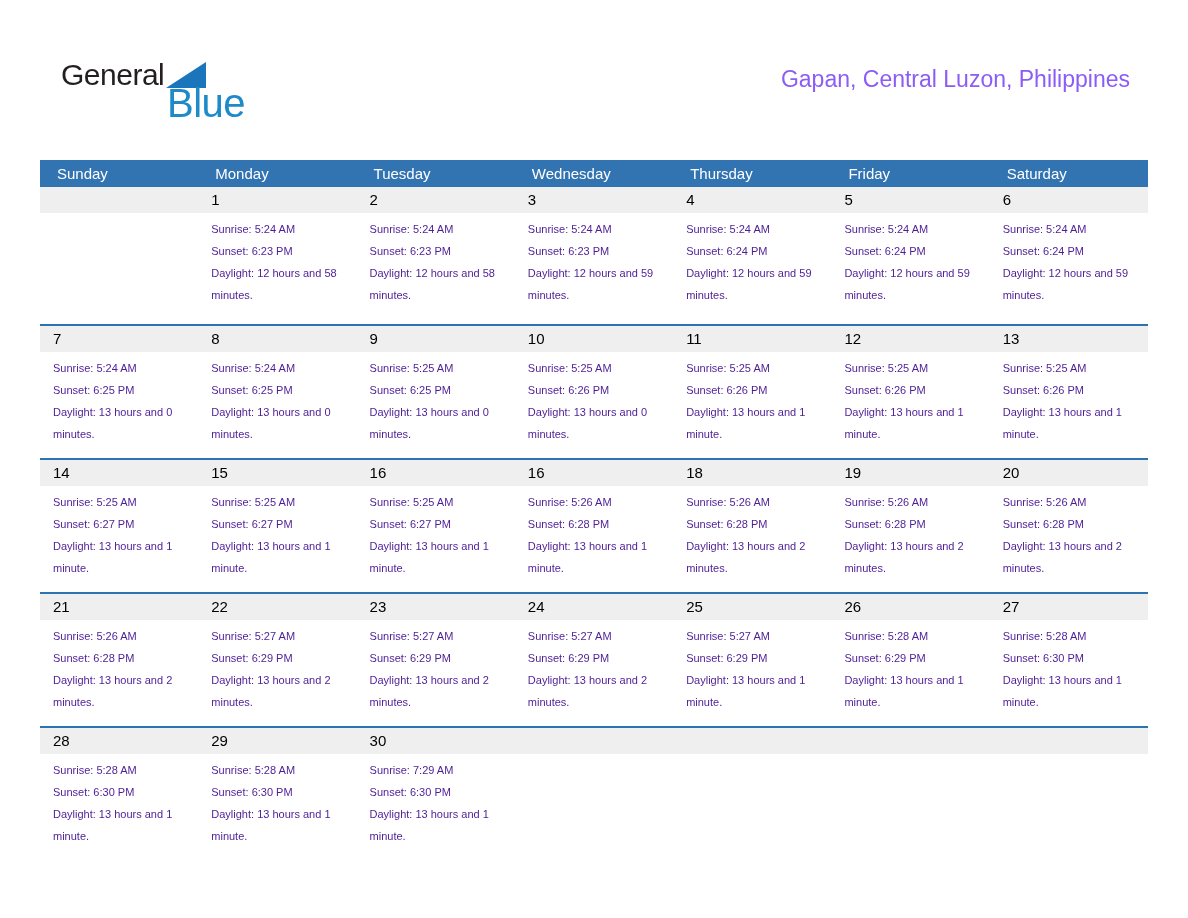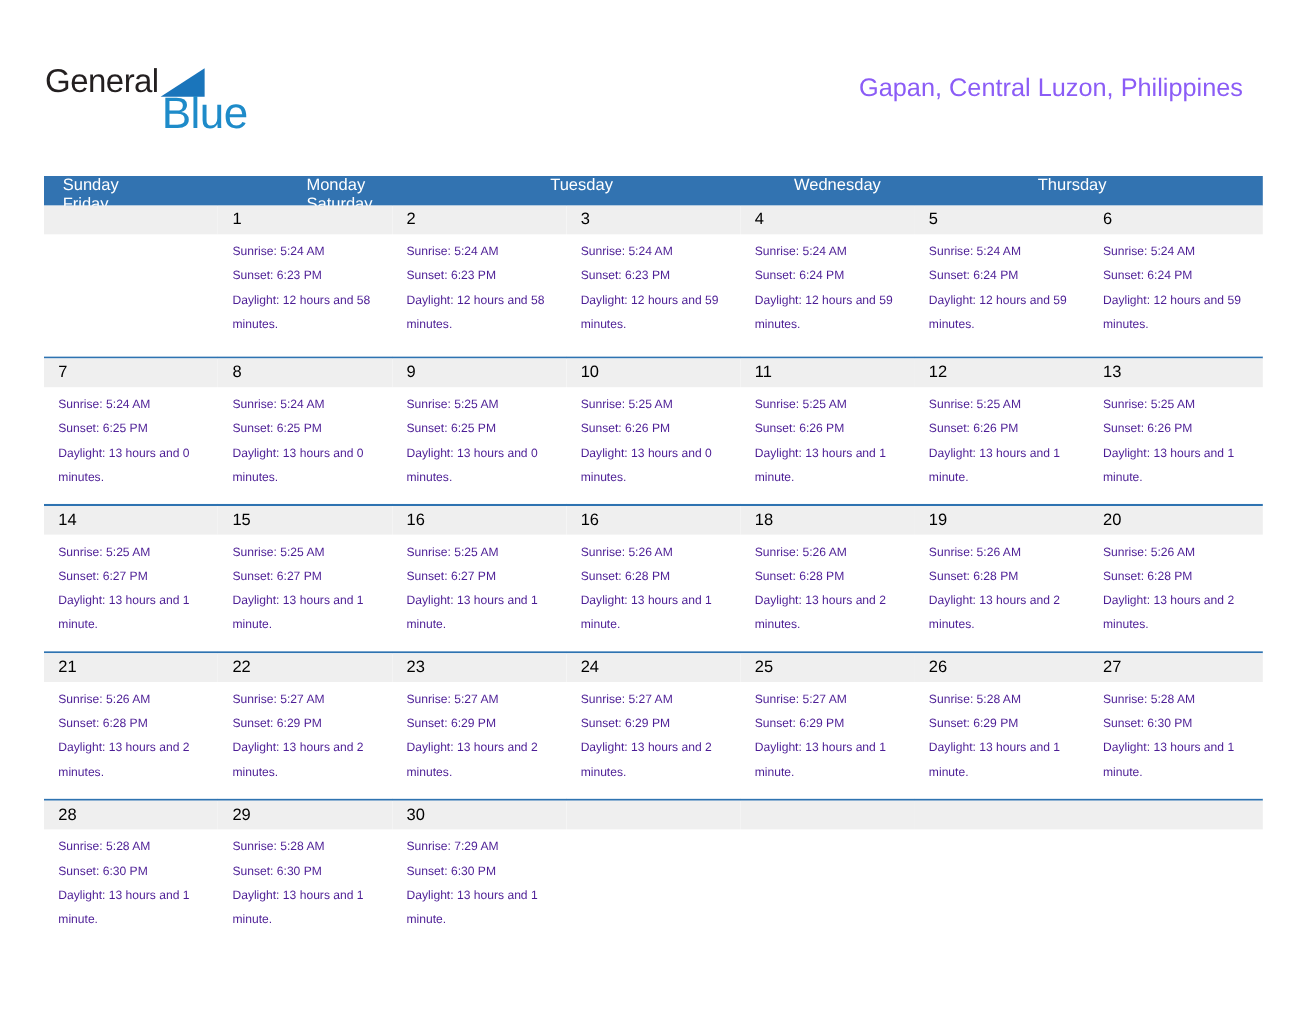--- a/index.html
+++ b/index.html
@@ -14,33 +14,33 @@
   *{box-sizing:border-box;margin:0;padding:0;}
   html,body{background:#ffffff;}
   body{
     width:1188px;height:918px;position:relative;overflow:hidden;
     font-family:"Liberation Sans", sans-serif;color:var(--text-black);
   }
   .page{position:relative;width:1188px;height:918px;}
 
   
   .top-area{position:absolute;left:40px;right:40px;top:0;height:160px;}
-  .logo{position:absolute;left:1px;top:60px;width:200px;}
+  .logo{position:absolute;left:21px;top:60px;width:200px;}
   .logo-line1{display:flex;align-items:flex-end;}
   .logo-general{font-size:30px;font-weight:400;color:var(--logo-dark);letter-spacing:-0.5px;line-height:1;}
   .logo-triangle{width:0;height:0;border-left:40px solid transparent;border-bottom:26px solid var(--triangle-blue);margin-left:2px;margin-bottom:2px;}
   .logo-blue{font-size:40px;font-weight:400;color:var(--logo-blue);letter-spacing:-0.5px;line-height:1;margin-top:-7px;margin-left:106px;}
   .titles{position:absolute;right:18px;top:52px;text-align:right;}
   .cal-title{font-size:38px;font-weight:400;color:#000;line-height:1.2;}
   .cal-subtitle{font-size:23px;font-weight:400;color:#8b5cf6;margin-top:14px;}
 
   
   .calendar{position:absolute;left:40px;top:160px;width:1108px;}
   .weekday-row{
-    display:grid;grid-template-columns:repeat(5,1fr);
+    display:grid;grid-template-columns:repeat(7,1fr);
     background:var(--header-blue);height:27px;align-items:center;
   }
   .dayname{color:#ffffff;font-size:15px;padding-left:17px;font-weight:400;}
   .week{display:grid;grid-template-columns:repeat(7,1fr);min-height:134px;}
   .week + .week{border-top:2px solid var(--line-blue);}
   .week:first-of-type{min-height:137px;}
   .cell{background:#ffffff;}
   .daynum{
     background:var(--band-gray);height:26px;line-height:26px;
     padding-left:13px;font-size:15px;color:#000;

